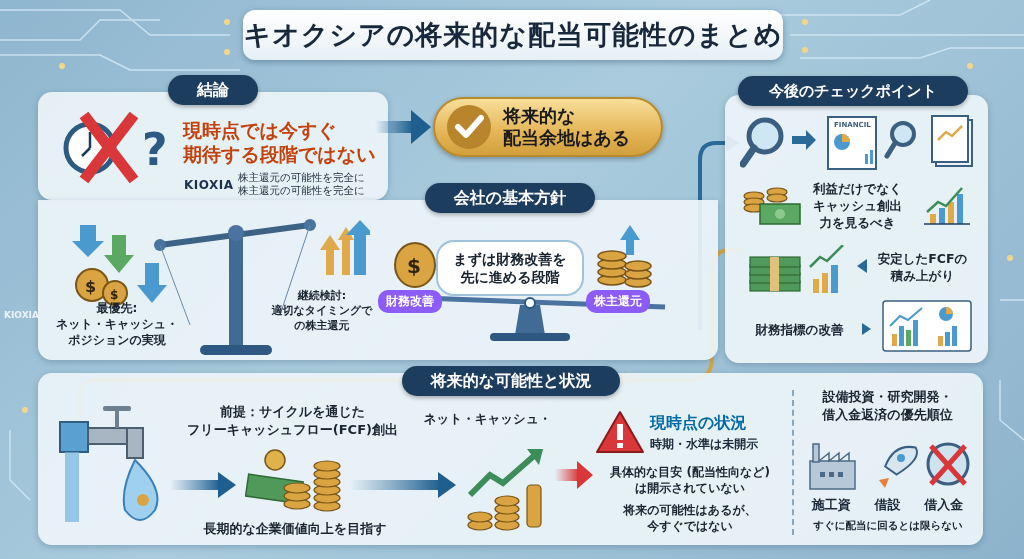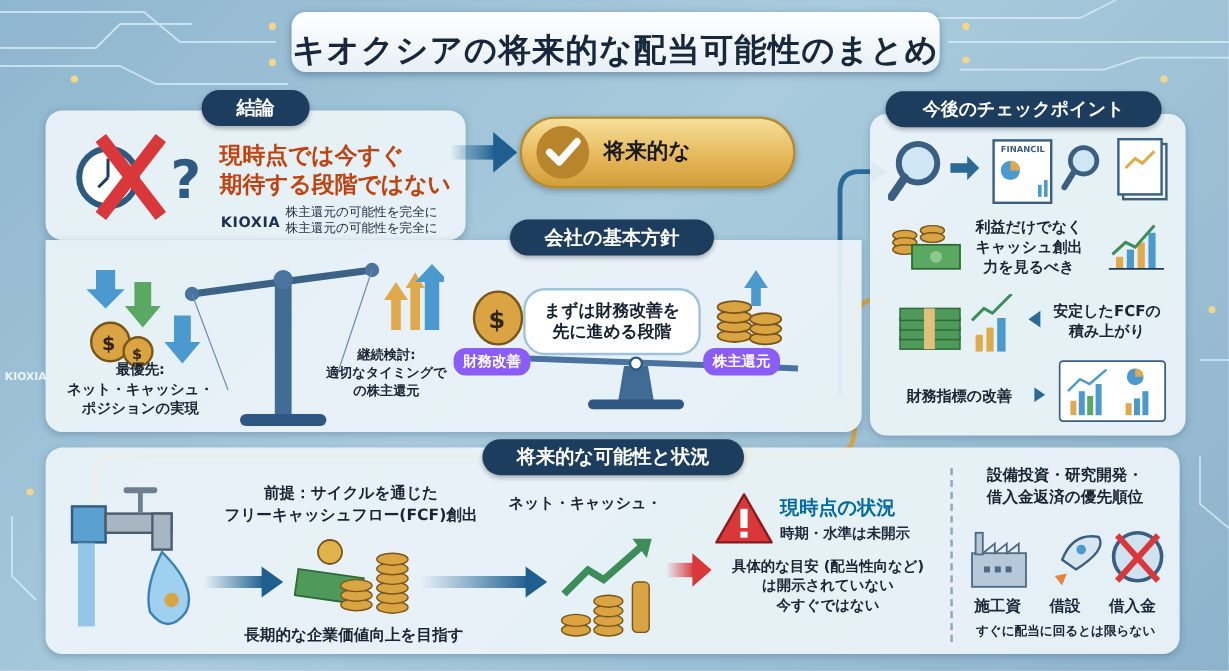--- a/index.html
+++ b/index.html
@@ -11,21 +11,21 @@
     color: #1b2a3a;
   }
   .circuit { position: absolute; inset: 0; pointer-events: none; }
   .abs { position: absolute; }
 
   
   .title-box {
     position: absolute; left: 243px; top: 10px; width: 540px; height: 50px;
     background: linear-gradient(#ffffff, #e7f0f6);
     border-radius: 12px; box-shadow: 0 2px 6px rgba(20,50,80,.35);
-    display: flex; align-items: flex-end; justify-content: center;
+    display: flex; align-items: center; justify-content: center;
   }
   .title-box span { font-size: 27px; font-weight: bold; color: #17283c; letter-spacing: 1px; }
 
   .pill {
     position: absolute; background: #1d3d5e; color: #fff; font-weight: bold;
     border-radius: 16px; display: flex; align-items: center; justify-content: center;
     box-shadow: 0 2px 4px rgba(0,0,0,.3);
   }
 
   .panel {
@@ -136,20 +136,21 @@
 </svg>
 
 <div class="gold-pill">
   <div class="check-circle">
     <svg width="30" height="26">
         <polyline points="4,13 12,21 27,4" stroke="#fff" stroke-width="6" fill="none" stroke-linecap="round" stroke-linejoin="round"></polyline>
       </svg>
   </div>
   <div class="gold-text">
     <div>将来的な</div>
+    <div>配当余地はある</div>
   </div>
 </div>
 
 <div class="panel" style="left:38px; top:200px; width:680px; height:160px; border-radius:0 0 14px 14px;"></div>
 <div class="pill" style="left:425px; top:183px; width:170px; height:30px; font-size:16px;">
   <span>会社の基本方針</span>
 </div>
 <div class="abs" style="left:4px; top:310px; font-size:9px; font-weight:bold; color:#eaf4fa;">KIOXIA</div>
 
 <svg class="abs" style="left:70px; top:215px;" width="300" height="150">
@@ -378,20 +379,21 @@
 <svg class="abs" style="left:595px; top:410px;" width="50" height="44">
   <polygon points="25,2 48,42 2,42" fill="#d9373a" stroke="#8a1a1c" stroke-width="2" stroke-linejoin="round"></polygon>
   <rect x="22" y="14" width="6" height="16" fill="#fff"></rect>
     <rect x="22" y="33" width="6" height="5" fill="#fff"></rect>
 </svg>
 <div class="abs red" style="left:650px; top:413px; font-size:16px; font-weight:bold;">現時点の状況</div>
 <div class="abs" style="left:650px; top:436px; font-size:12px; font-weight:bold;">時期・水準は未開示</div>
 <div class="txt" style="left:595px; top:464px; width:190px; font-size:12px; line-height:16px;">
   <div>具体的な目安 (配当性向など)</div>
   <div>は開示されていない</div>
+  <div style="margin-top:6px;">将来の可能性はあるが、</div>
   <div>今すぐではない</div>
 </div>
 
 <div class="abs" style="left:792px; top:390px; height:145px; border-left:2px dashed #8aa7bd;"></div>
 <div class="txt" style="left:800px; top:388px; width:175px; font-size:13px; line-height:18px;">
   <div>設備投資・研究開発・</div>
   <div>借入金返済の優先順位</div>
 </div>
 <svg class="abs" style="left:805px; top:436px;" width="170" height="55">
   <g>

